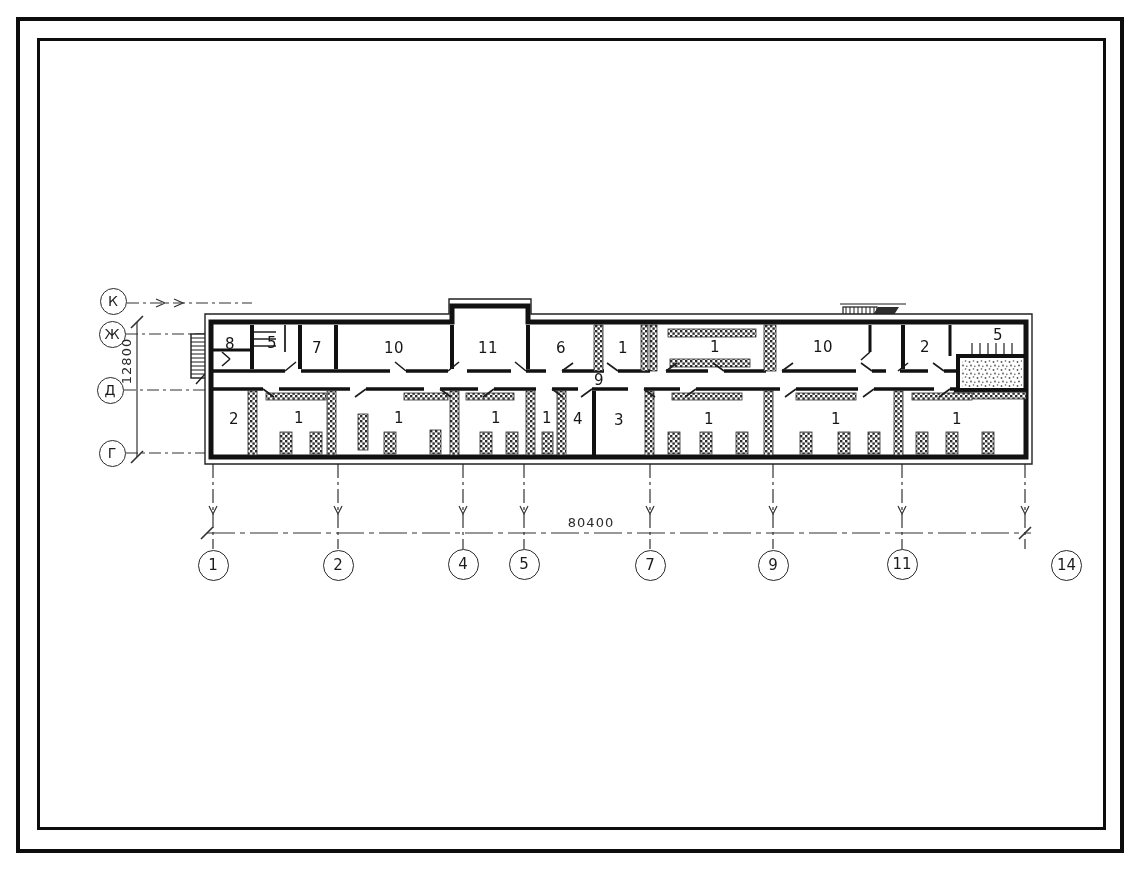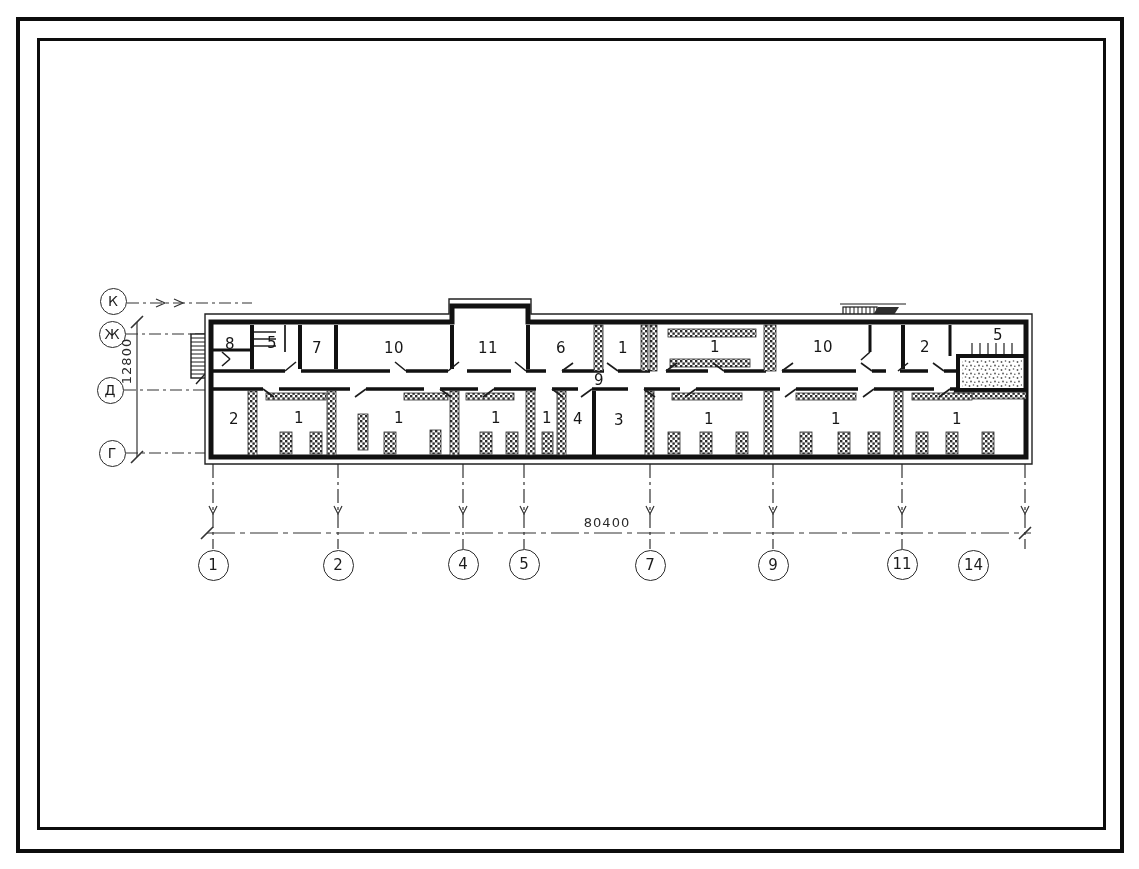--- a/index.html
+++ b/index.html
@@ -161,21 +161,21 @@
       <div class="axis-circle left" style="left: 98.5px; top: 320.5px;">Ж</div>
       <div class="axis-circle left" style="left: 96.5px; top: 376.5px;">Д</div>
       <div class="axis-circle left" style="left: 98.5px; top: 439.5px;">Г</div>
       <div class="axis-circle bottom" style="left: 197.5px; top: 549.5px;">1</div>
       <div class="axis-circle bottom" style="left: 322.5px; top: 549.5px;">2</div>
       <div class="axis-circle bottom" style="left: 447.5px; top: 548.5px;">4</div>
       <div class="axis-circle bottom" style="left: 508.5px; top: 548.5px;">5</div>
       <div class="axis-circle bottom" style="left: 634.5px; top: 549.5px;">7</div>
       <div class="axis-circle bottom" style="left: 757.5px; top: 549.5px;">9</div>
       <div class="axis-circle bottom" style="left: 886.5px; top: 548.5px;">11</div>
-      <div class="axis-circle bottom" style="left: 958px; top: 549.5px; text-align: right;">14</div>
+      <div class="axis-circle bottom" style="left: 1051px; top: 549.5px; text-align: right;">14</div>
       <span class="room-label" style="left: 230px; top: 344px;">8</span>
       <span class="room-label" style="left: 272px; top: 343px;">5</span>
       <span class="room-label" style="left: 317px; top: 348px;">7</span>
       <span class="room-label" style="left: 394px; top: 348px;">10</span>
       <span class="room-label" style="left: 488px; top: 348px;">11</span>
       <span class="room-label" style="left: 561px; top: 348px;">6</span>
       <span class="room-label" style="left: 623px; top: 348px;">1</span>
       <span class="room-label" style="left: 715px; top: 347px;">1</span>
       <span class="room-label" style="left: 823px; top: 347px;">10</span>
       <span class="room-label" style="left: 925px; top: 347px;">2</span>
@@ -186,17 +186,17 @@
       <span class="room-label" style="left: 399px; top: 418px;">1</span>
       <span class="room-label" style="left: 496px; top: 418px;">1</span>
       <span class="room-label" style="left: 547px; top: 418px;">1</span>
       <span class="room-label" style="left: 578px; top: 419px;">4</span>
       <span class="room-label" style="left: 619px; top: 420px;">3</span>
       <span class="room-label" style="left: 709px; top: 419px;">1</span>
       <span class="room-label" style="left: 836px; top: 419px;">1</span>
       <span class="room-label" style="left: 957px; top: 419px;">1</span>
     </div>
 
-  <div class="dim-label dim-h" style="left:607px;top:530px;">80400</div>
+  <div class="dim-label dim-h" style="left:591px;top:530px;">80400</div>
   <div class="dim-label dim-v" style="left:126px;top:361px;">12800</div>
 
 
 </div>
 
 </body></html>

